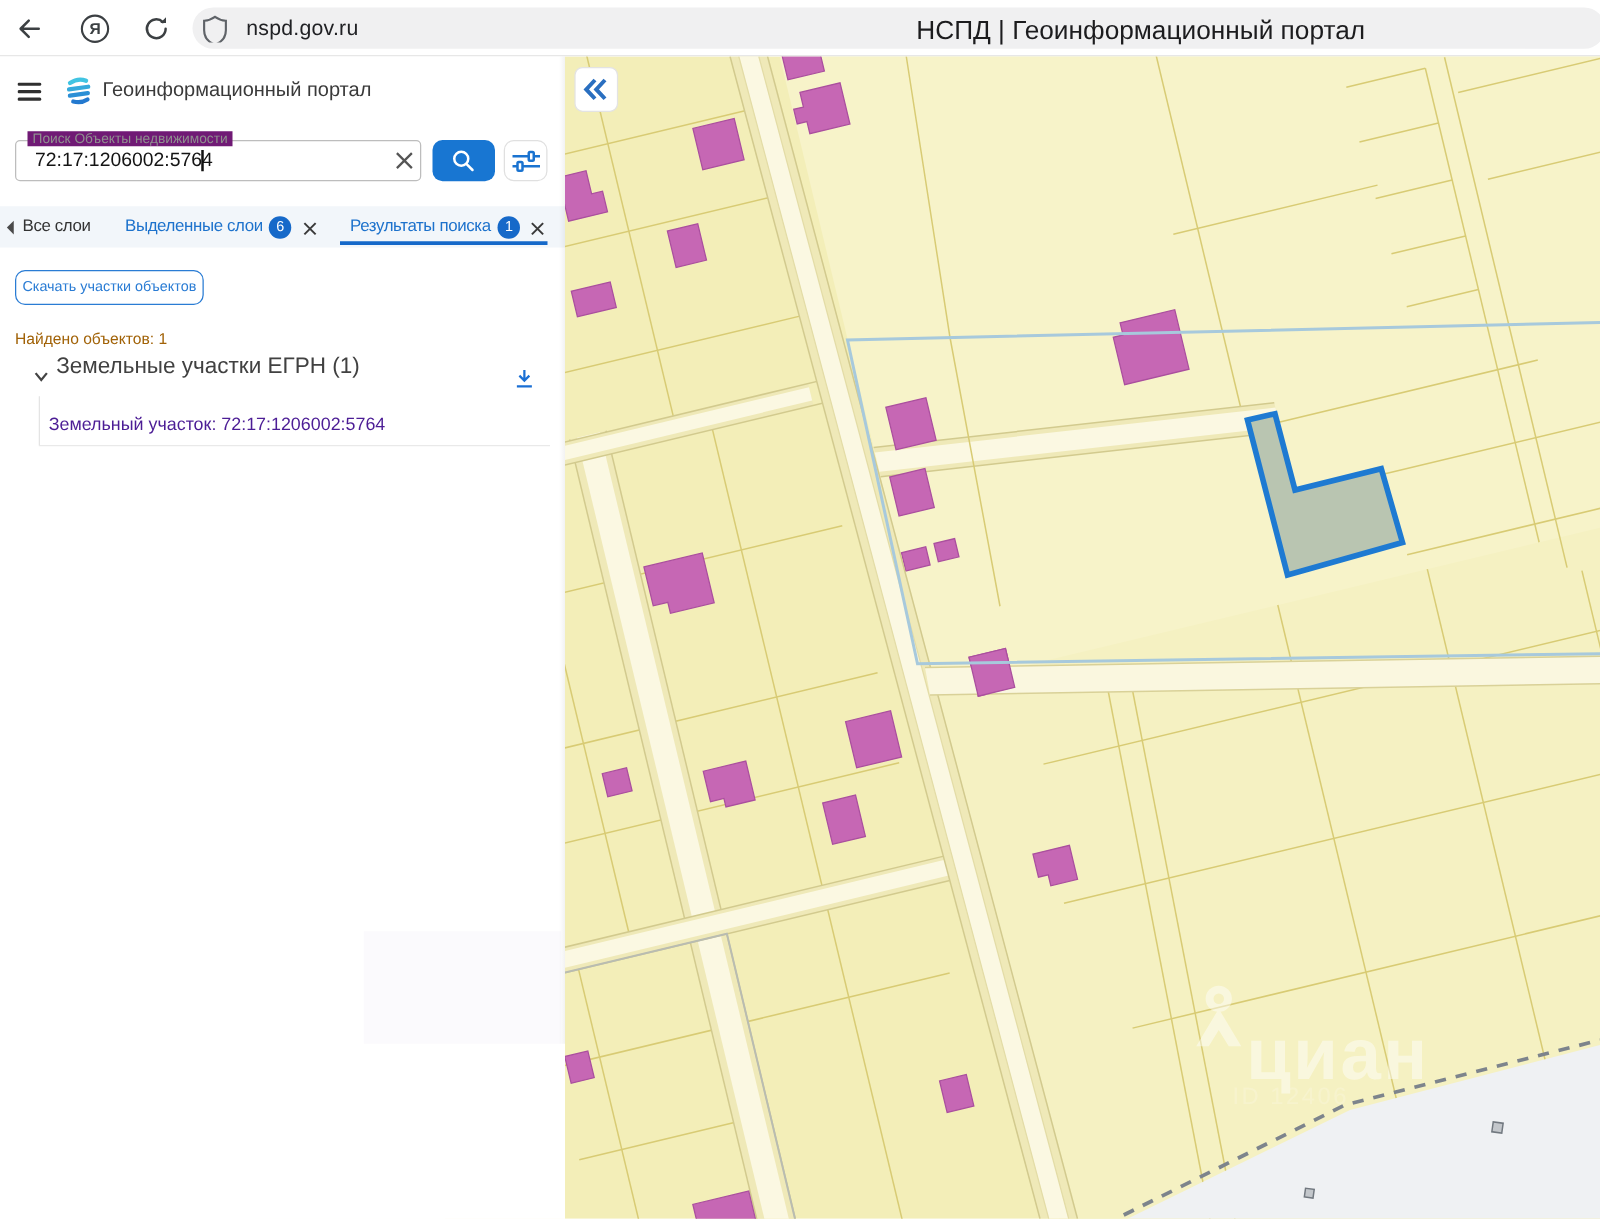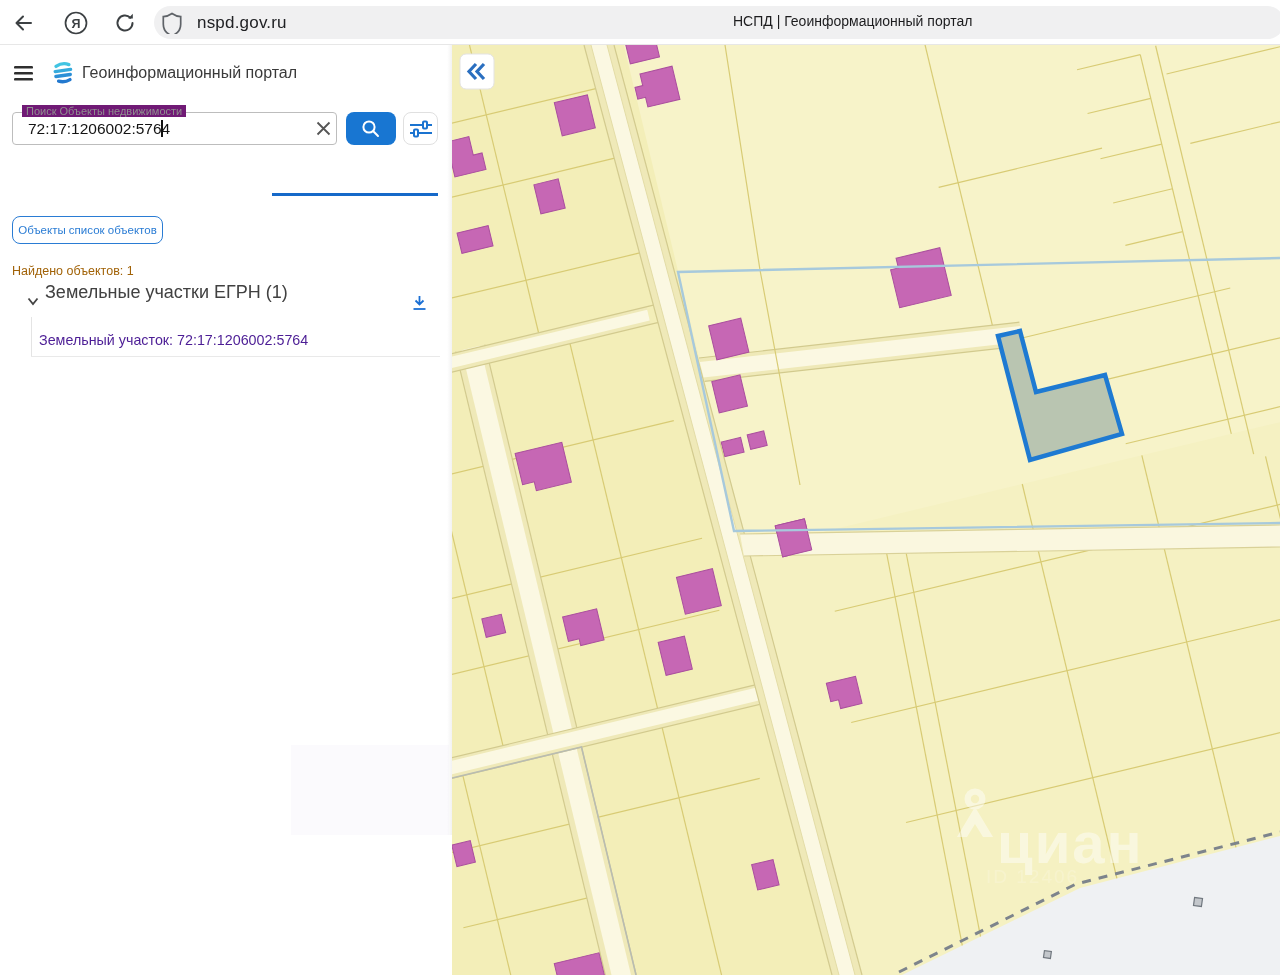--- a/index.html
+++ b/index.html
@@ -1,19 +1,19 @@
 <!DOCTYPE html>
 <html><head><meta charset="utf-8"><title>НСПД | Геоинформационный портал</title><style>
 *{margin:0;padding:0;box-sizing:border-box}
 html,body{width:1280px;height:975px;overflow:hidden;font-family:"Liberation Sans",sans-serif;background:#fff}
 .abs{position:absolute}
 #topbar{position:absolute;left:0;top:0;width:1280px;height:45px;background:#fff;border-bottom:1px solid #e7e7e7;z-index:5}
 #pill{position:absolute;left:154px;top:6px;width:1130px;height:33px;border-radius:17px;background:#f0f0f1}
 #urltext{position:absolute;left:197px;top:13px;font-size:17px;color:#202124;letter-spacing:0.2px}
-#title{position:absolute;left:733px;top:13px;font-size:14px;color:#1c1c1e}
+#title{position:absolute;left:733px;top:13px;font-size:21px;color:#1c1c1e}
 #panel{position:absolute;left:0;top:45px;width:356px;height:930px;background:#fff;z-index:4}
 #pshadow{position:absolute;left:440px;top:0px;width:12px;height:790px;background:linear-gradient(to right,rgba(0,0,0,0) 60%,rgba(0,0,0,0.05))}
 #ghost{position:absolute;left:291px;top:700px;width:158px;height:90px;background:#fbfafd}
 #hdrtext{position:absolute;left:82px;top:19px;font-size:16px;color:#3a3a3a}
 #sfield{position:absolute;left:12px;top:67px;width:325px;height:33px;border:1px solid #bdbdbd;border-radius:4px}
 #slabel{position:absolute;left:22px;top:60px;font-size:11px;color:#8f8f8f;background:#701a75;padding:0 4px}
 #sval{position:absolute;left:28px;top:75px;font-size:15.5px;color:#141414}
 #cursor{position:absolute;left:161px;top:75px;width:1.5px;height:17px;background:#111}
 #sbtn{position:absolute;left:346px;top:67px;width:50px;height:33px;background:#1876d2;border-radius:8px}
 #fbtn{position:absolute;left:403px;top:67px;width:35px;height:33px;background:#fff;border:1px solid #e0e0e0;border-radius:8px}
@@ -187,22 +187,38 @@
       <path d="M14.3,12.3 L19,17" stroke="#fff" stroke-width="2" stroke-linecap="round"></path>
     </svg>
  <div id="fbtn"></div>
  <svg class="abs" style="left:409px;top:74px" width="24" height="20" viewBox="0 0 24 20">
       <g stroke="#1a73d0" stroke-width="2">
         <path d="M1,6 h22 M1,14 h22"></path>
         <rect x="14" y="2.5" width="4" height="7" rx="1" fill="#fff"></rect>
         <rect x="5" y="10.5" width="4" height="7" rx="1" fill="#fff"></rect>
       </g>
     </svg>
+ <div id="tabs">
+   <svg class="abs" style="left:4px;top:11px" width="8" height="12" viewBox="0 0 8 12">
+        <path d="M7,0.5 L1.5,6 L7,11.5 z" fill="#4a4a4a"></path>
+      </svg>
+   <div class="t" style="left:18px;color:#333">Все слои</div>
+   <div class="t" style="left:100px;color:#1d72cc">Выделенные слои</div>
+      <span class="badge abs" style="left:215px;top:8px">6</span>
+   <svg class="abs" style="left:242px;top:12px" width="12" height="12" viewBox="0 0 12 12">
+        <path d="M1.5,1.5 L10.5,10.5 M10.5,1.5 L1.5,10.5" stroke="#3a3a3a" stroke-width="1.6"></path>
+      </svg>
+   <div class="t" style="left:280px;color:#1d72cc">Результаты поиска</div>
+      <span class="badge abs" style="left:398px;top:8px">1</span>
+   <svg class="abs" style="left:424px;top:12px" width="12" height="12" viewBox="0 0 12 12">
+        <path d="M1.5,1.5 L10.5,10.5 M10.5,1.5 L1.5,10.5" stroke="#3a3a3a" stroke-width="1.6"></path>
+      </svg>
+ </div>
  <div id="underline"></div>
- <div id="dlbtn">Объекты список объектов</div>
+ <div id="dlbtn">Скачать участки объектов</div>
  <div id="found">Найдено объектов: 1</div>
  <svg class="abs" style="left:27px;top:252px" width="12" height="9" viewBox="0 0 12 9">
       <path d="M1.5,1.5 L6,7 L10.5,1.5" fill="none" stroke="#444" stroke-width="1.8"></path>
     </svg>
  <div id="tree">Земельные участки ЕГРН (1)</div>
  <svg class="abs" style="left:412px;top:250px" width="15" height="16" viewBox="0 0 15 16">
       <g stroke="#1a6fd4" stroke-width="1.8" fill="none">
         <path d="M7.5,1 v8 M3.5,5.5 l4,4 4,-4"></path>
         <path d="M1.5,14 h12"></path>
       </g>

